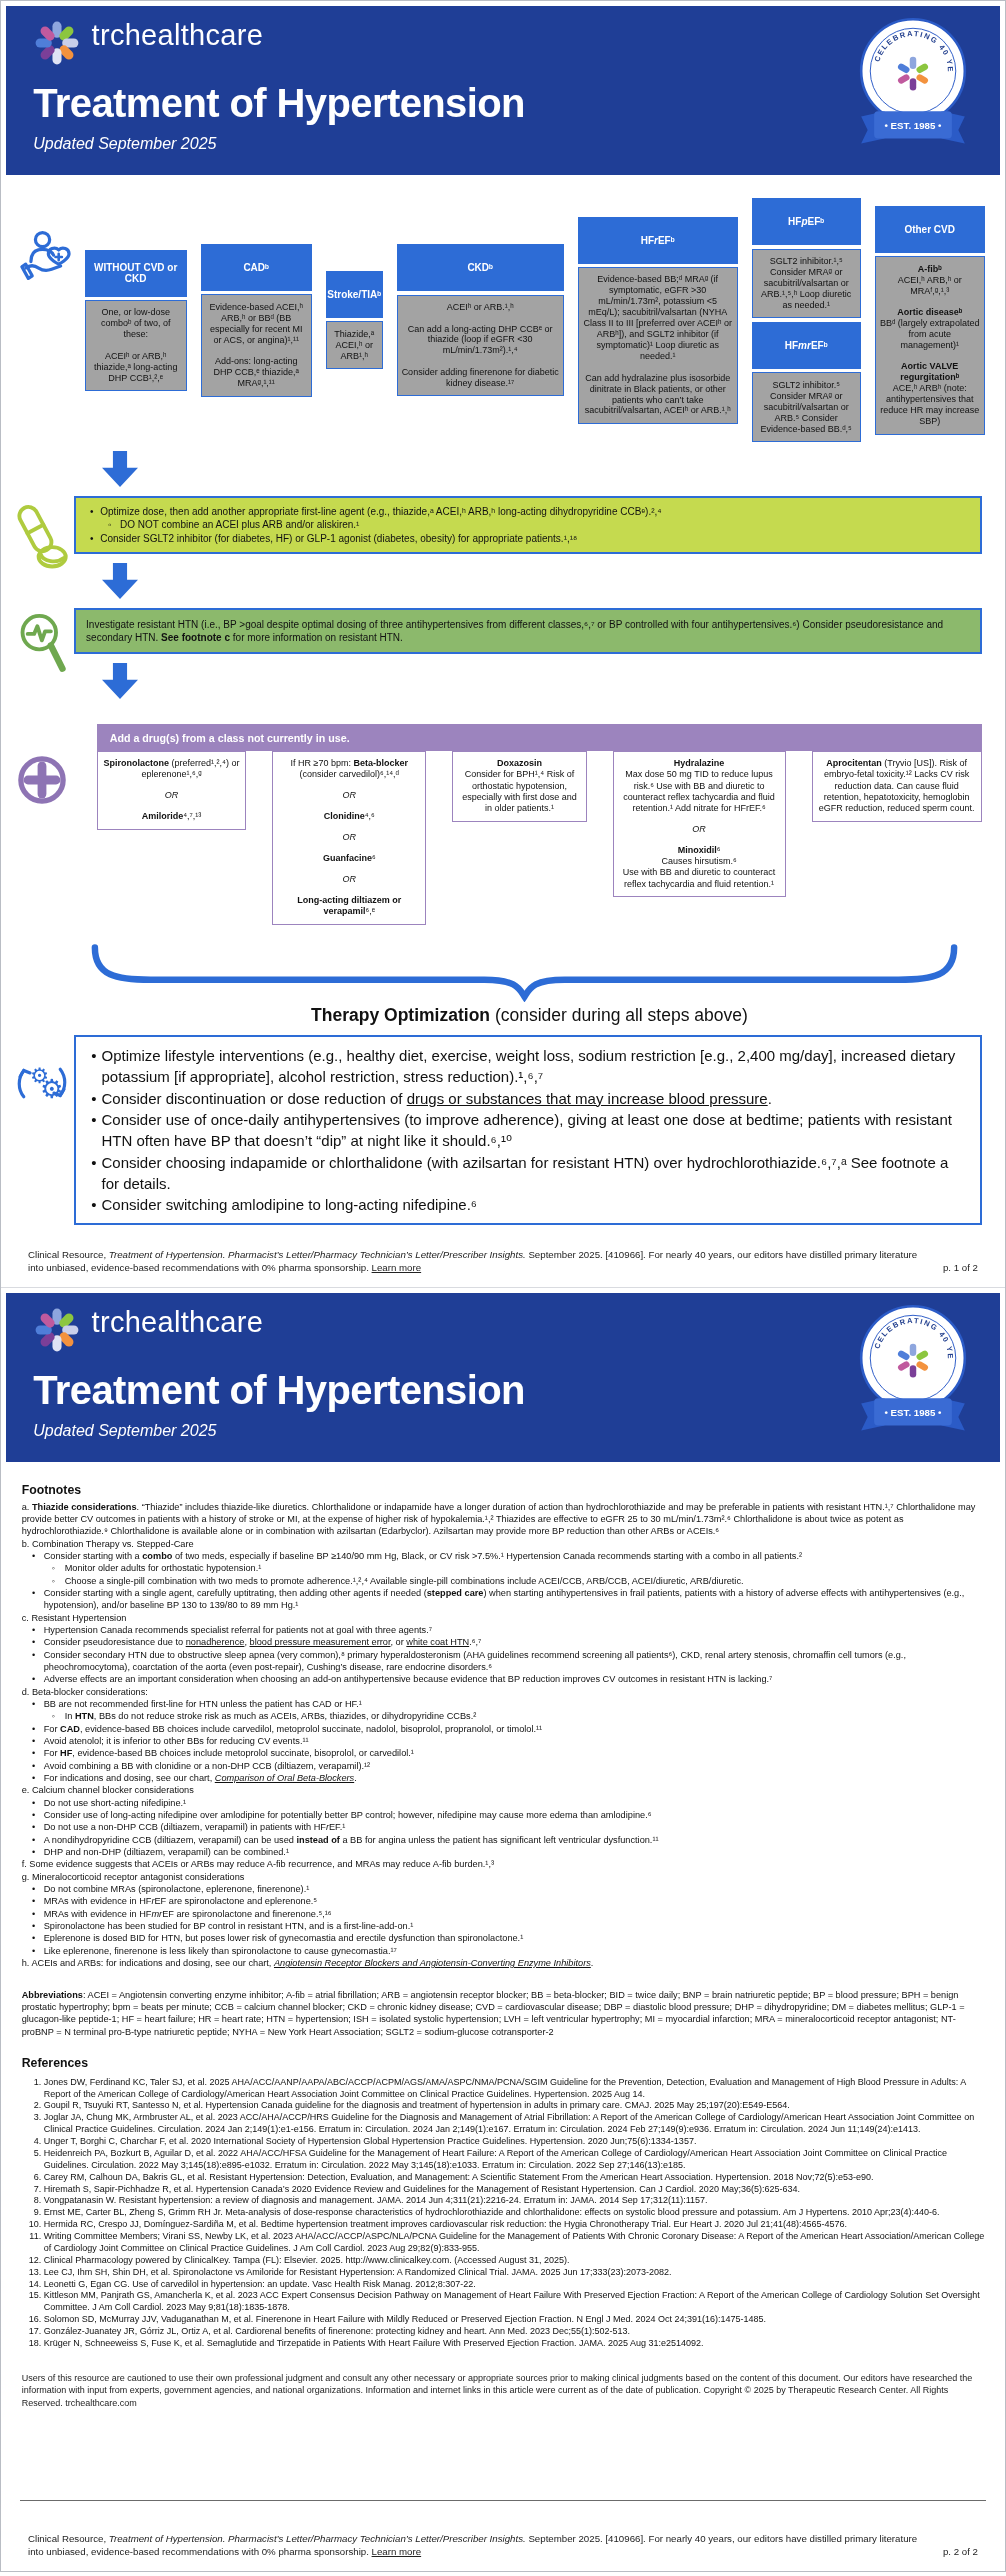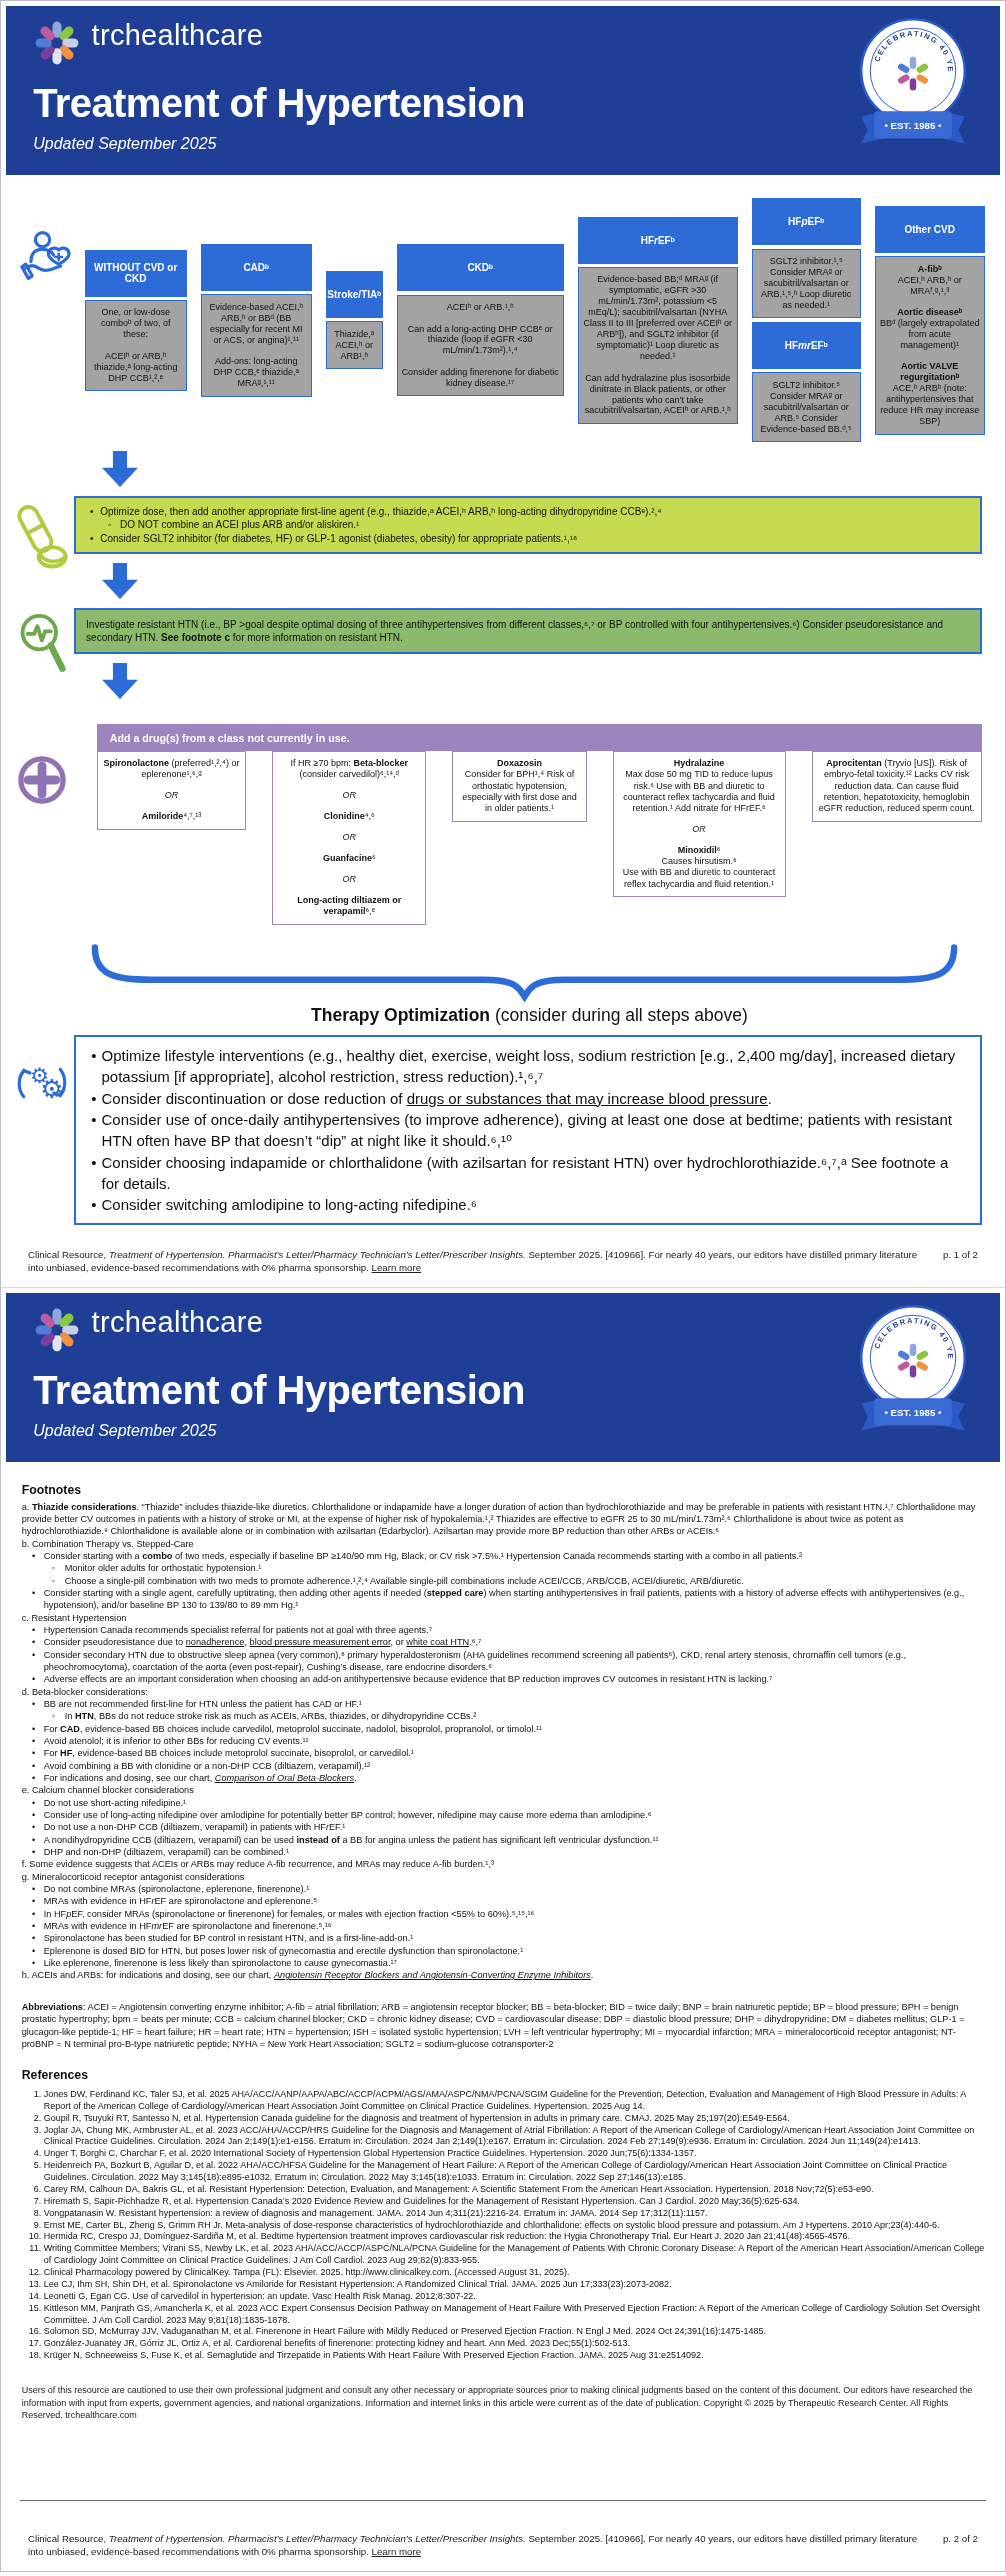--- a/index.html
+++ b/index.html
@@ -63,21 +63,21 @@
   .ab-tight{margin-bottom:0}
 
   
   .brace-wrap{margin:17px 0 1.3px 78px}
   .brace-heading{text-align:center;font-size:17.5px;margin:1.3px 0 9px 58px}
   .brace-heading .seg-b{font-weight:700}
   .box-therapy{border:2.6px solid var(--blue);background:#fff;padding:7.8px 11.6px;font-size:15px;line-height:1.42}
 
   
   .pg-footer{position:absolute;left:27px;right:27px;bottom:13px;font-size:9.7px;color:#222;
-    display:flex;justify-content:space-between;align-items:flex-start;gap:19.4px;line-height:1.35}
+    display:flex;justify-content:space-between;align-items:flex-end;gap:19.4px;line-height:1.35}
   .pg-no{white-space:nowrap;color:#222}
   .pg2-rule{position:absolute;left:19.4px;right:19.4px;bottom:70px;border-top:1.3px solid #6b6b6b}
 
   
   .content2{padding:19.4px 15.5px 78px 15.5px;font-size:9.2px;line-height:1.34}
   .sec-title{font-size:12.3px;font-weight:700;margin-bottom:2.6px}
   .fn-line{margin:0}
   .lvl1{position:relative;padding-left:22px}
   .lvl1::before{content:"\2022";position:absolute;left:10.4px}
   .lvl2{position:relative;padding-left:43px}
@@ -492,41 +492,40 @@
       <div class="fn-line"><span>e. Calcium channel blocker considerations</span></div>
       <div class="fn-line lvl1"><span>Do not use short-acting nifedipine.¹</span></div>
       <div class="fn-line lvl1"><span>Consider use of long-acting nifedipine over amlodipine for potentially better BP control; however, nifedipine may cause more edema than amlodipine.⁶</span></div>
       <div class="fn-line lvl1"><span>Do not use a non-DHP CCB (diltiazem, verapamil) in patients with HF</span><span class="seg-i">r</span><span>EF.¹</span></div>
       <div class="fn-line lvl1"><span>A nondihydropyridine CCB (diltiazem, verapamil) can be used </span><span class="seg-b">instead of</span><span> a BB for angina unless the patient has significant left ventricular dysfunction.¹¹</span></div>
       <div class="fn-line lvl1"><span>DHP and non-DHP (diltiazem, verapamil) can be combined.¹</span></div>
       <div class="fn-line"><span>f. Some evidence suggests that ACEIs or ARBs may reduce A-fib recurrence, and MRAs may reduce A-fib burden.¹,³</span></div>
       <div class="fn-line"><span>g. Mineralocorticoid receptor antagonist considerations</span></div>
       <div class="fn-line lvl1"><span>Do not combine MRAs (spironolactone, eplerenone, finerenone).¹</span></div>
       <div class="fn-line lvl1"><span>MRAs with evidence in HF</span><span class="seg-i">r</span><span>EF are spironolactone and eplerenone.⁵</span></div>
-      <div class="fn-line lvl1"><span>In HF</span><span class="seg-i">p</span><span>EF, consider MRAs (spironolactone or finerenone) for females, or males with ejection fraction &lt;55% to 60%).⁵,¹⁵,¹⁶</span></div>
       <div class="fn-line lvl1"><span>MRAs with evidence in HF</span><span class="seg-i">mr</span><span>EF are spironolactone and finerenone.⁵,¹⁶</span></div>
       <div class="fn-line lvl1"><span>Spironolactone has been studied for BP control in resistant HTN, and is a first-line-add-on.¹</span></div>
       <div class="fn-line lvl1"><span>Eplerenone is dosed BID for HTN, but poses lower risk of gynecomastia and erectile dysfunction than spironolactone.¹</span></div>
       <div class="fn-line lvl1"><span>Like eplerenone, finerenone is less likely than spironolactone to cause gynecomastia.¹⁷</span></div>
       <div class="fn-line"><span>h. ACEIs and ARBs: for indications and dosing, see our chart, </span><span class="seg-iu">Angiotensin Receptor Blockers and Angiotensin-Converting Enzyme Inhibitors</span><span>.</span></div>
 
       <div class="abbrev"><span class="seg-b">Abbreviations</span><span>: ACEI = Angiotensin converting enzyme inhibitor; A-fib = atrial fibrillation; ARB = angiotensin receptor blocker; BB = beta-blocker; BID = twice daily; BNP = brain natriuretic peptide; BP = blood pressure; BPH = benign prostatic hypertrophy; bpm = beats per minute; CCB = calcium channel blocker; CKD = chronic kidney disease; CVD = cardiovascular disease; DBP = diastolic blood pressure; DHP = dihydropyridine; DM = diabetes mellitus; GLP-1 = glucagon-like peptide-1; HF = heart failure; HR = heart rate; HTN = hypertension; ISH = isolated systolic hypertension; LVH = left ventricular hypertrophy; MI = myocardial infarction; MRA = mineralocorticoid receptor antagonist; NT-proBNP = N terminal pro-B-type natriuretic peptide; NYHA = New York Heart Association; SGLT2 = sodium-glucose cotransporter-2</span></div>
 
       <div class="refs-title">References</div>
       <ol class="refs">
         <li>Jones DW, Ferdinand KC, Taler SJ, et al. 2025 AHA/ACC/AANP/AAPA/ABC/ACCP/ACPM/AGS/AMA/ASPC/NMA/PCNA/SGIM Guideline for the Prevention, Detection, Evaluation and Management of High Blood Pressure in Adults: A Report of the American College of Cardiology/American Heart Association Joint Committee on Clinical Practice Guidelines. Hypertension. 2025 Aug 14.</li>
         <li>Goupil R, Tsuyuki RT, Santesso N, et al. Hypertension Canada guideline for the diagnosis and treatment of hypertension in adults in primary care. CMAJ. 2025 May 25;197(20):E549-E564.</li>
         <li>Joglar JA, Chung MK, Armbruster AL, et al. 2023 ACC/AHA/ACCP/HRS Guideline for the Diagnosis and Management of Atrial Fibrillation: A Report of the American College of Cardiology/American Heart Association Joint Committee on Clinical Practice Guidelines. Circulation. 2024 Jan 2;149(1):e1-e156. Erratum in: Circulation. 2024 Jan 2;149(1):e167. Erratum in: Circulation. 2024 Feb 27;149(9):e936. Erratum in: Circulation. 2024 Jun 11;149(24):e1413.</li>
         <li>Unger T, Borghi C, Charchar F, et al. 2020 International Society of Hypertension Global Hypertension Practice Guidelines. Hypertension. 2020 Jun;75(6):1334-1357.</li>
         <li>Heidenreich PA, Bozkurt B, Aguilar D, et al. 2022 AHA/ACC/HFSA Guideline for the Management of Heart Failure: A Report of the American College of Cardiology/American Heart Association Joint Committee on Clinical Practice Guidelines. Circulation. 2022 May 3;145(18):e895-e1032. Erratum in: Circulation. 2022 May 3;145(18):e1033. Erratum in: Circulation. 2022 Sep 27;146(13):e185.</li>
         <li>Carey RM, Calhoun DA, Bakris GL, et al. Resistant Hypertension: Detection, Evaluation, and Management: A Scientific Statement From the American Heart Association. Hypertension. 2018 Nov;72(5):e53-e90.</li>
         <li>Hiremath S, Sapir-Pichhadze R, et al. Hypertension Canada’s 2020 Evidence Review and Guidelines for the Management of Resistant Hypertension. Can J Cardiol. 2020 May;36(5):625-634.</li>
         <li>Vongpatanasin W. Resistant hypertension: a review of diagnosis and management. JAMA. 2014 Jun 4;311(21):2216-24. Erratum in: JAMA. 2014 Sep 17;312(11):1157.</li>
         <li>Ernst ME, Carter BL, Zheng S, Grimm RH Jr. Meta-analysis of dose-response characteristics of hydrochlorothiazide and chlorthalidone: effects on systolic blood pressure and potassium. Am J Hypertens. 2010 Apr;23(4):440-6.</li>
-        <li>Hermida RC, Crespo JJ, Domínguez-Sardiña M, et al. Bedtime hypertension treatment improves cardiovascular risk reduction: the Hygia Chronotherapy Trial. Eur Heart J. 2020 Jan 21;41(48):4565-4576.</li>
+        <li>Hermida RC, Crespo JJ, Domínguez-Sardiña M, et al. Bedtime hypertension treatment improves cardiovascular risk reduction: the Hygia Chronotherapy Trial. Eur Heart J. 2020 Jul 21;41(48):4565-4576.</li>
         <li>Writing Committee Members; Virani SS, Newby LK, et al. 2023 AHA/ACC/ACCP/ASPC/NLA/PCNA Guideline for the Management of Patients With Chronic Coronary Disease: A Report of the American Heart Association/American College of Cardiology Joint Committee on Clinical Practice Guidelines. J Am Coll Cardiol. 2023 Aug 29;82(9):833-955.</li>
         <li>Clinical Pharmacology powered by ClinicalKey. Tampa (FL): Elsevier. 2025. http://www.clinicalkey.com. (Accessed August 31, 2025).</li>
         <li>Lee CJ, Ihm SH, Shin DH, et al. Spironolactone vs Amiloride for Resistant Hypertension: A Randomized Clinical Trial. JAMA. 2025 Jun 17;333(23):2073-2082.</li>
         <li>Leonetti G, Egan CG. Use of carvedilol in hypertension: an update. Vasc Health Risk Manag. 2012;8:307-22.</li>
         <li>Kittleson MM, Panjrath GS, Amancherla K, et al. 2023 ACC Expert Consensus Decision Pathway on Management of Heart Failure With Preserved Ejection Fraction: A Report of the American College of Cardiology Solution Set Oversight Committee. J Am Coll Cardiol. 2023 May 9;81(18):1835-1878.</li>
         <li>Solomon SD, McMurray JJV, Vaduganathan M, et al. Finerenone in Heart Failure with Mildly Reduced or Preserved Ejection Fraction. N Engl J Med. 2024 Oct 24;391(16):1475-1485.</li>
         <li>González-Juanatey JR, Górriz JL, Ortiz A, et al. Cardiorenal benefits of finerenone: protecting kidney and heart. Ann Med. 2023 Dec;55(1):502-513.</li>
         <li>Krüger N, Schneeweiss S, Fuse K, et al. Semaglutide and Tirzepatide in Patients With Heart Failure With Preserved Ejection Fraction. JAMA. 2025 Aug 31:e2514092.</li>
       </ol>
 

